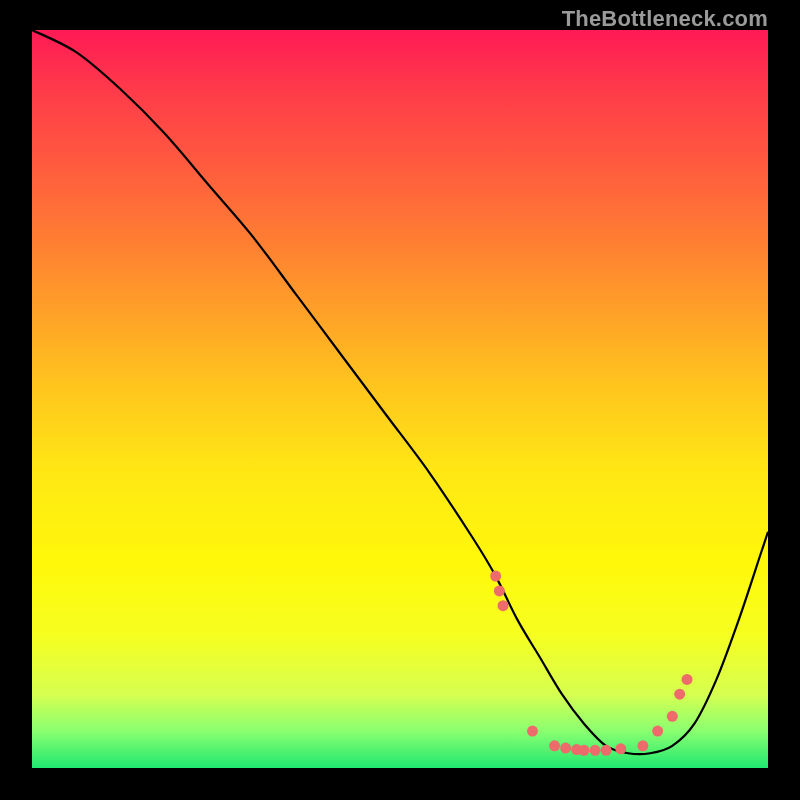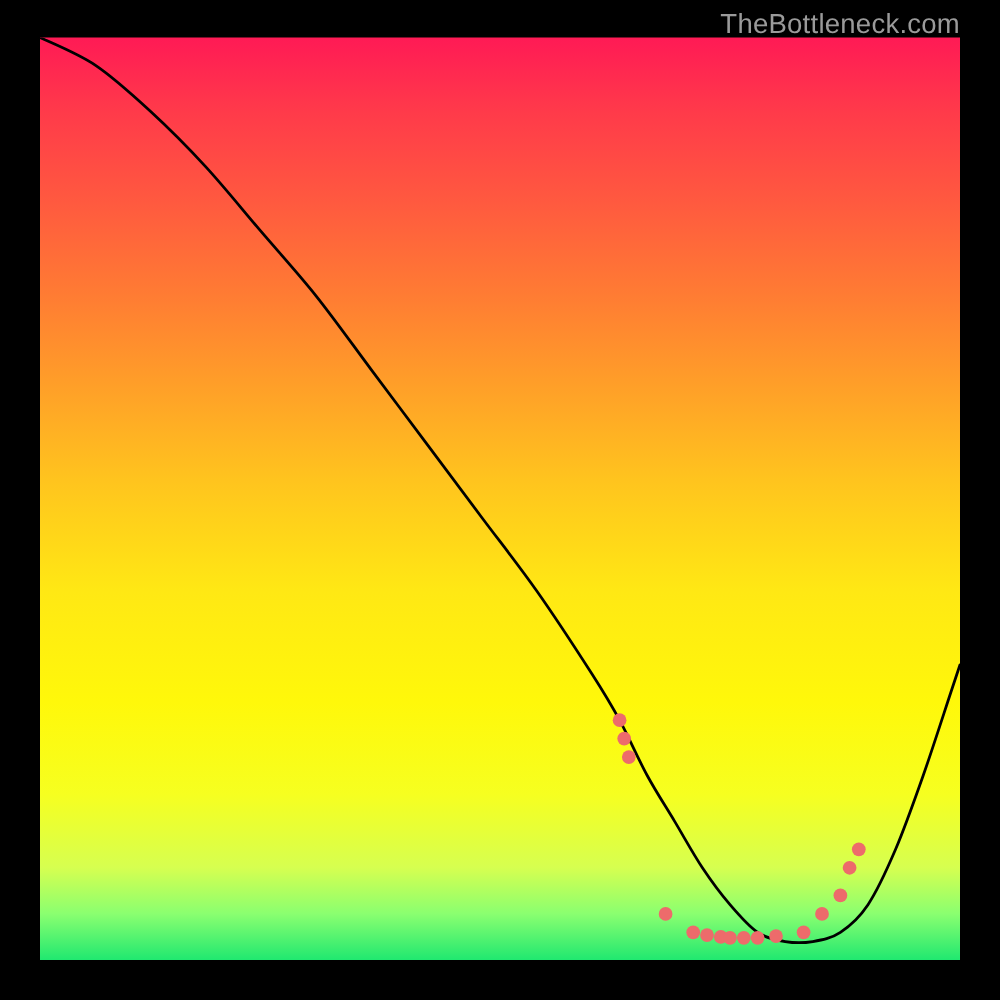--- a/index.html
+++ b/index.html
@@ -43,21 +43,21 @@
     top: 0;
     width: 736px;
     height: 738px;
   }
   .watermark {
     position: absolute;
     top: 6px;
     right: 32px;
     color: #9a9a9a;
     font-size: 22px;
-    font-weight: 400;
+    font-weight: 700;
     letter-spacing: 0.2px;
   }
 </style>
 </head>
 <body>
 
 <div class="container">
 
   <div class="watermark">TheBottleneck.com</div>
 

